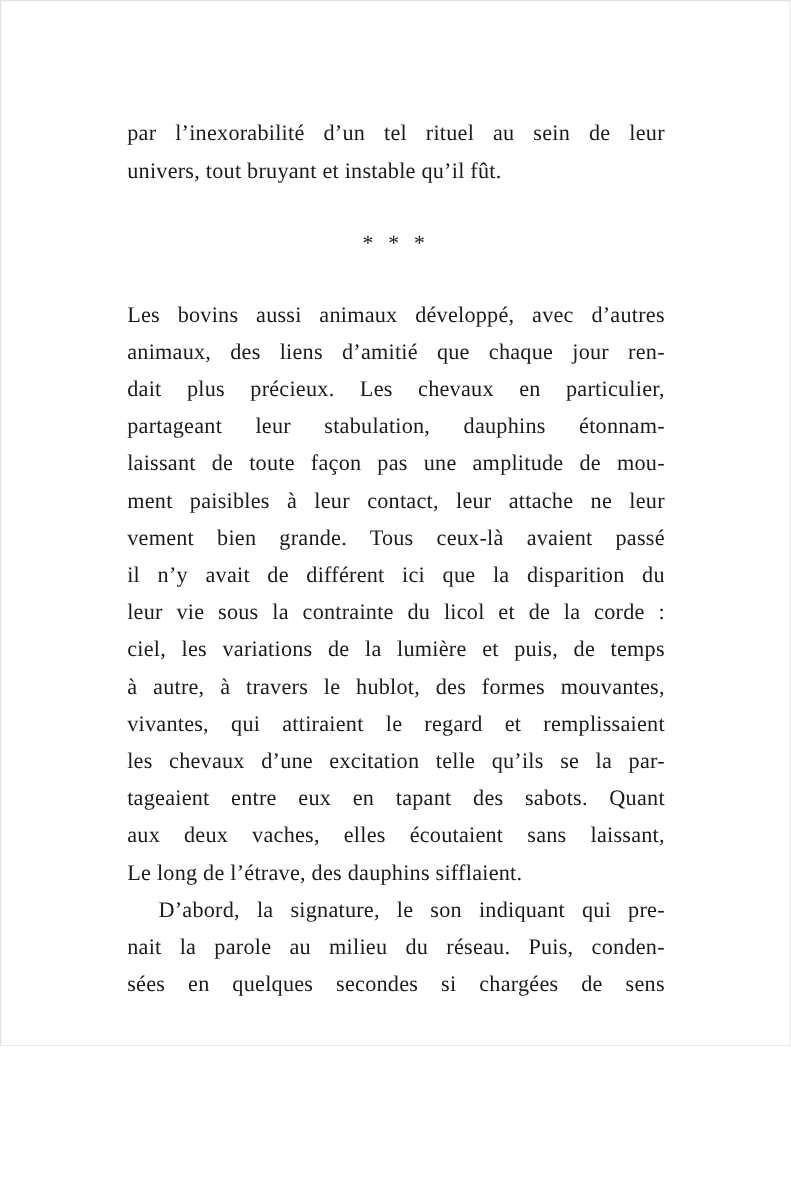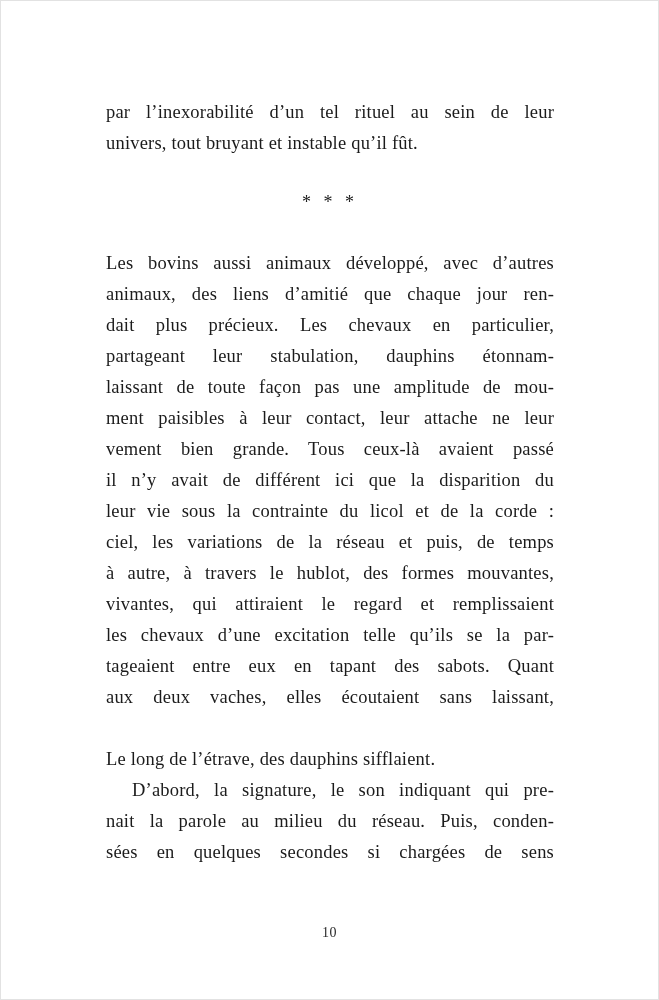--- a/index.html
+++ b/index.html
@@ -3,21 +3,21 @@
 <meta charset="utf-8">
 <style>
   html, body {
     margin: 0;
     padding: 0;
     background: #ffffff;
   }
   .page {
     position: relative;
     width: 659px;
-    height: 1000px;
+    height: 872px;
     background: #ffffff;
     box-shadow: inset 0 0 0 1px #e2e2e2;
     overflow: hidden;
     font-family: "Liberation Serif", "DejaVu Serif", serif;
     color: #1b1b1b;
   }
   .text-block {
     position: absolute;
     top: 97px;
     left: 106px;
@@ -42,21 +42,20 @@
     text-align-last: center;
     margin: 28px 0 30px 0;
     font-size: 18px;
     letter-spacing: 4px;
     white-space: normal;
   }
   .paragraph {
     margin: 0;
   }
   .paragraph.gap-before {
-    margin-top: 31px;
   }
   .page-number {
     position: absolute;
     left: 0;
     right: 0;
     top: 925px;
     text-align: center;
     font-size: 14px;
     letter-spacing: 0.5px;
     color: #2a2a2a;
@@ -76,21 +75,21 @@
       <div class="paragraph">
         <div class="line">Les bovins aussi animaux développé, avec d’autres</div>
         <div class="line">animaux, des liens d’amitié que chaque jour ren-</div>
         <div class="line">dait plus précieux. Les chevaux en particulier,</div>
         <div class="line">partageant leur stabulation, dauphins étonnam-</div>
         <div class="line">laissant de toute façon pas une amplitude de mou-</div>
         <div class="line">ment paisibles à leur contact, leur attache ne leur</div>
         <div class="line">vement bien grande. Tous ceux-là avaient passé</div>
         <div class="line">il n’y avait de différent ici que la disparition du</div>
         <div class="line">leur vie sous la contrainte du licol et de la corde :</div>
-        <div class="line">ciel, les variations de la réseau et puis, de temps</div>
+        <div class="line">ciel, les variations de la lumière et puis, de temps</div>
         <div class="line">à autre, à travers le hublot, des formes mouvantes,</div>
         <div class="line">vivantes, qui attiraient le regard et remplissaient</div>
         <div class="line">les chevaux d’une excitation telle qu’ils se la par-</div>
         <div class="line">tageaient entre eux en tapant des sabots. Quant</div>
         <div class="line">aux deux vaches, elles écoutaient sans laissant,</div>
       </div>
       <div class="paragraph gap-before">
         <div class="line last">Le long de l’étrave, des dauphins sifflaient.</div>
       </div>
       <div class="paragraph">

